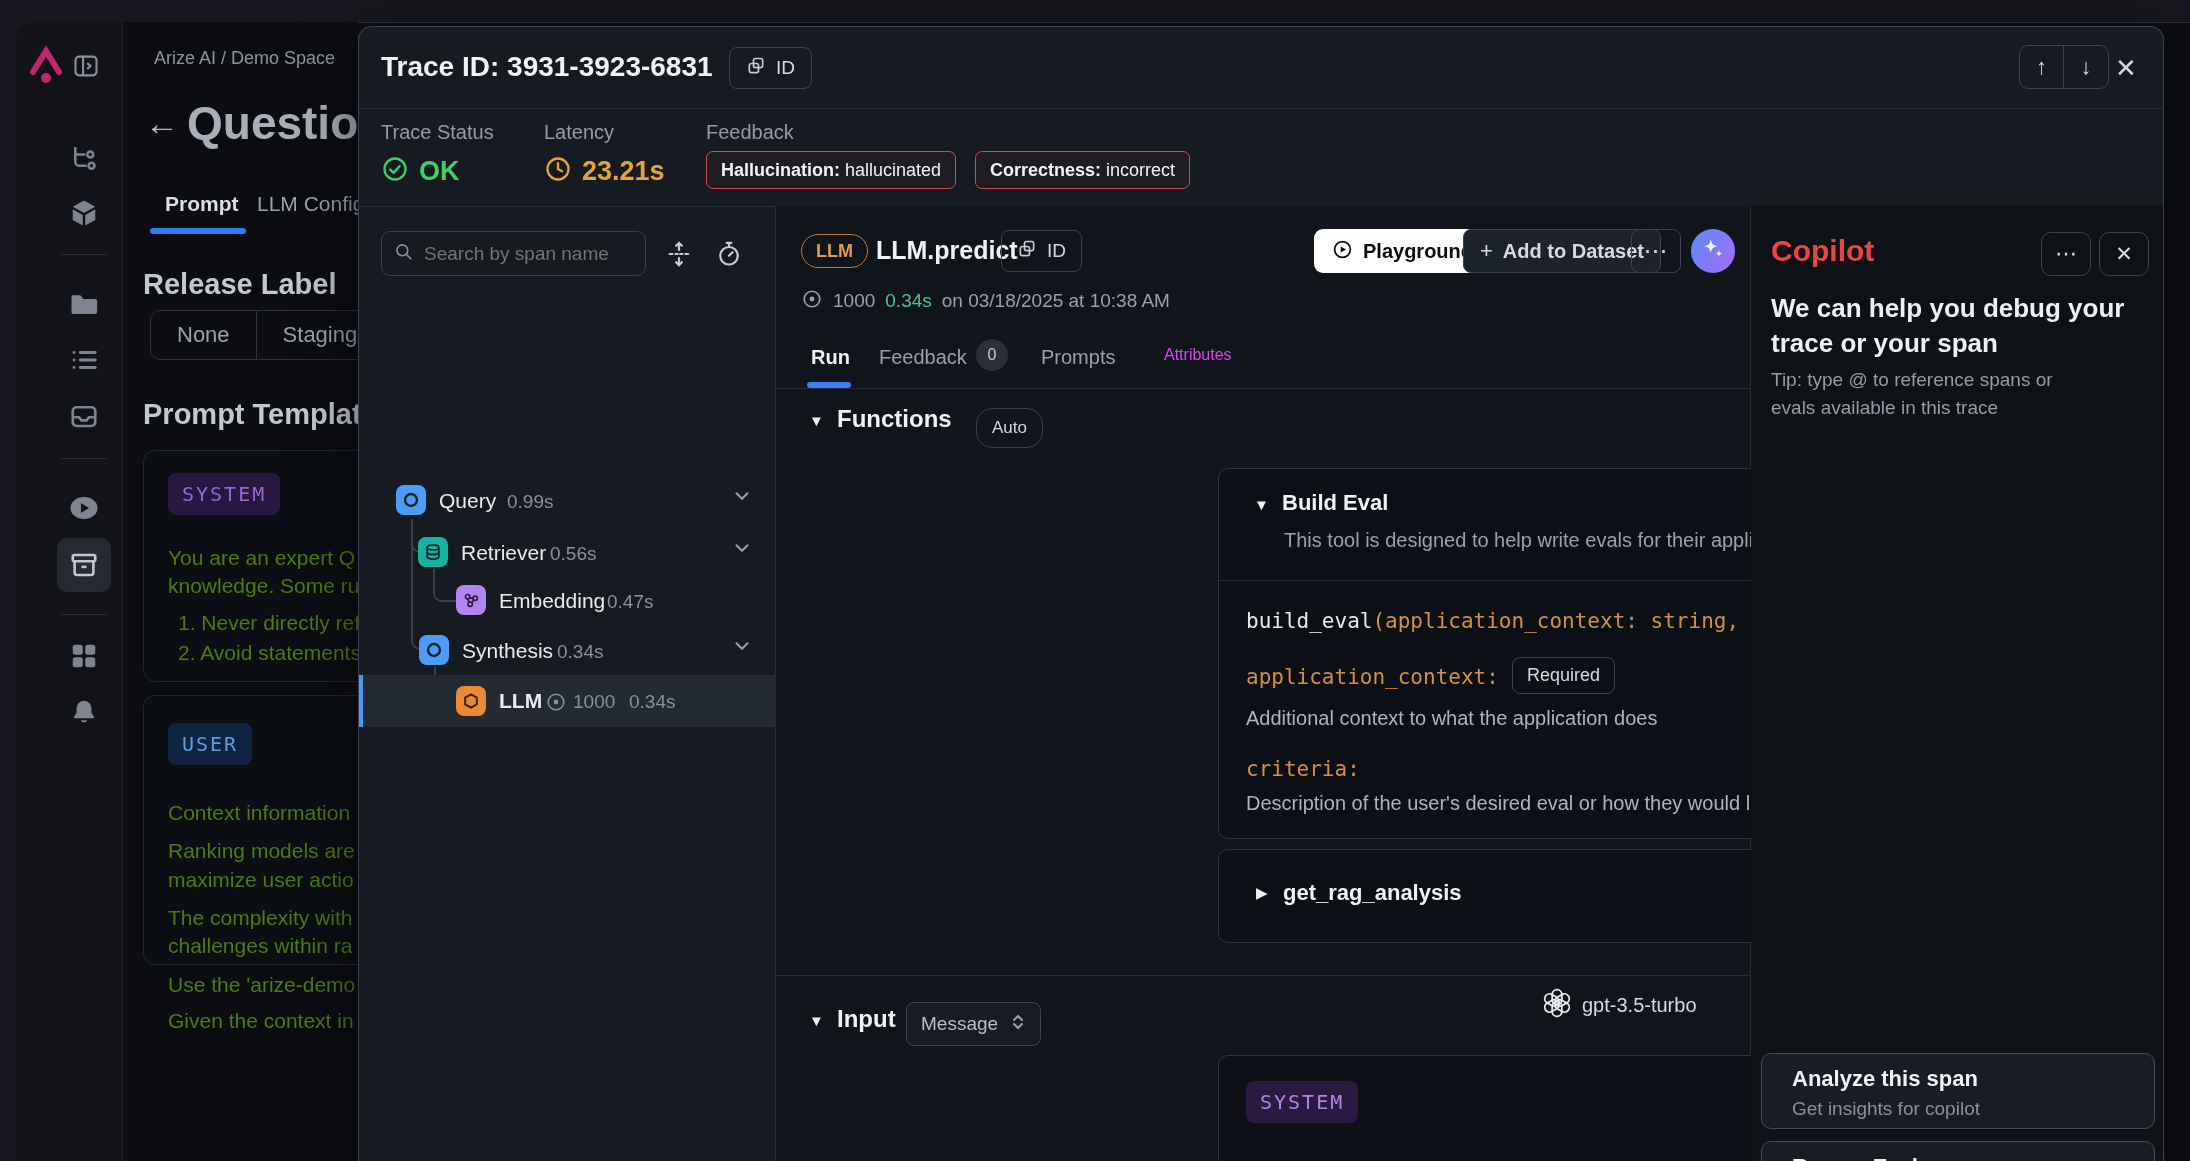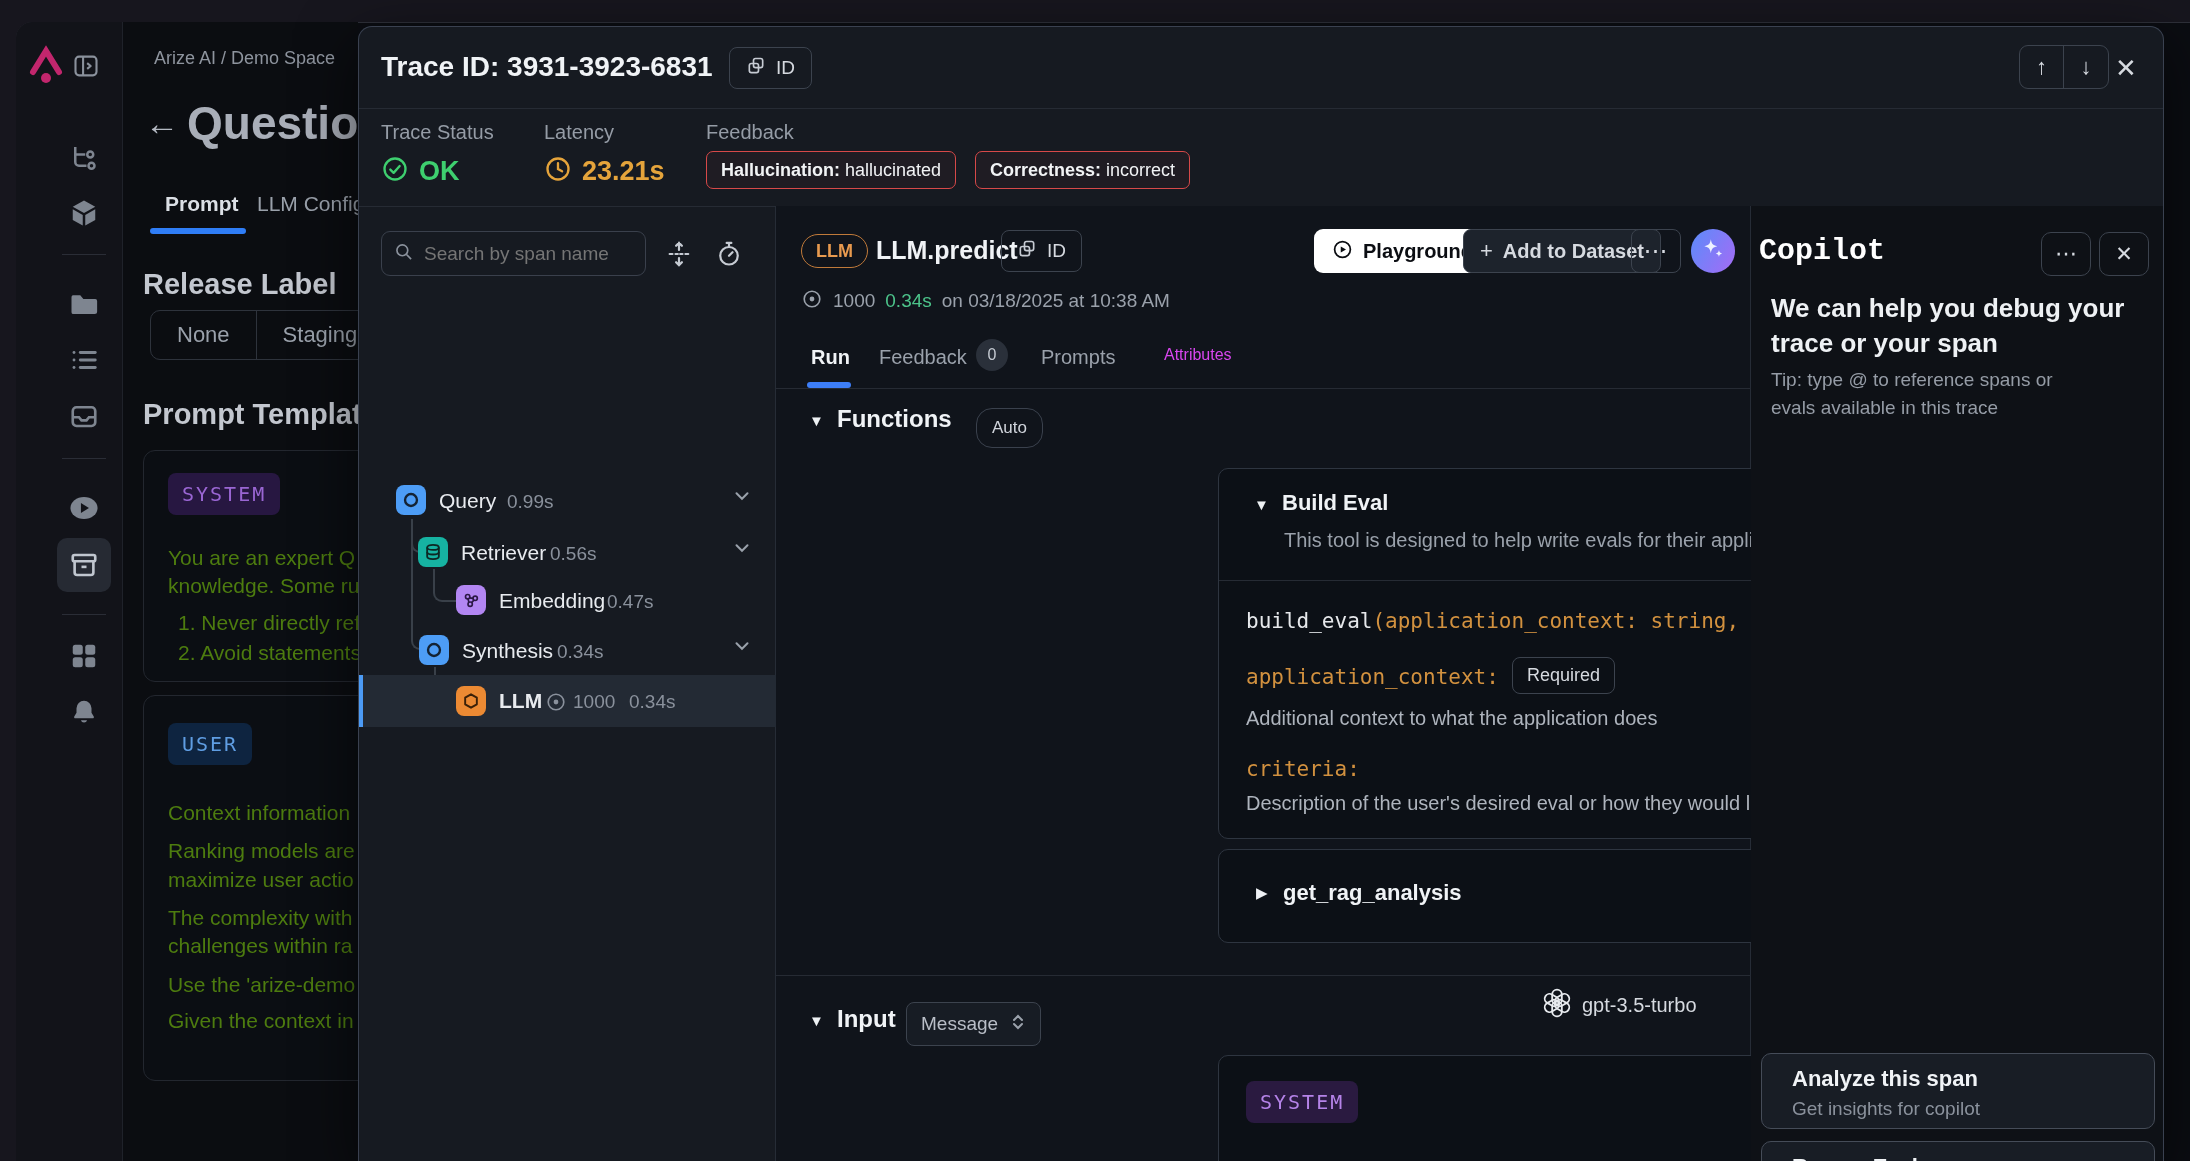--- a/index.html
+++ b/index.html
@@ -170,21 +170,21 @@
     <div class="abs" style="left:20px;top:376px;font-size:29px;font-weight:bold;color:#c3c7cf;white-space:nowrap;">Prompt Template</div>
 
     <div class="bg-card" style="top:428px;height:232px;">
       <div class="role-badge" style="left:24px;top:22px;background:#271741;color:#9a66d3;">SYSTEM</div>
       <div class="bg-line" style="top:95px;">You are an expert Q</div>
       <div class="bg-line" style="top:123px;">knowledge. Some ru</div>
       <div class="bg-line" style="left:34px;top:160px;">1. Never directly ref</div>
       <div class="bg-line" style="left:34px;top:190px;">2. Avoid statements</div>
     </div>
 
-    <div class="bg-card" style="top:673px;height:386px;">
+    <div class="bg-card" style="top:673px;height:270px;">
       <div class="role-badge" style="left:24px;top:27px;background:#0e2440;color:#5f9de2;">USER</div>
       <div class="bg-line" style="top:105px;">Context information</div>
       <div class="bg-line" style="top:143px;">Ranking models are</div>
       <div class="bg-line" style="top:172px;">maximize user actio</div>
       <div class="bg-line" style="top:210px;">The complexity with</div>
       <div class="bg-line" style="top:238px;">challenges within ra</div>
       <div class="bg-line" style="top:277px;">Use the 'arize-demo</div>
       <div class="bg-line" style="top:313px;">Given the context in</div>
     </div>
   </div>
@@ -430,21 +430,21 @@
         <span style="font-size:20px;color:#d6dae0;">gpt-3.5-turbo</span>
       </div>
 
       <div class="card" style="top:849px;height:220px;">
         <div class="role-badge" style="left:27px;top:25px;background:#2a1a40;color:#b583e8;">SYSTEM</div>
 
       </div>
     </div>
 
     <div class="abs" style="left:1392px;top:179px;width:414px;height:956px;background:#0e1116;">
-      <div class="abs" style="left:8px;top:28px;font-size:30px;font-weight:bold;color:#ffffff;font-family:Liberation Mono, monospace;">Copilot</div>
+      <div class="abs" style="left:20px;top:28px;font-size:30px;font-weight:bold;color:#ef4444;">Copilot</div>
       <div class="abs btn" style="left:290px;top:26px;width:50px;height:44px;font-size:22px;border-radius:10px;">⋯</div>
       <div class="abs btn" style="left:348px;top:26px;width:50px;height:44px;font-size:21px;border-radius:10px;">✕</div>
       <div class="abs" style="left:20px;top:85px;width:365px;font-size:26px;font-weight:bold;color:#eef1f4;line-height:1.35;">We can help you debug your trace or your span</div>
       <div class="abs" style="left:20px;top:160px;width:330px;font-size:19px;color:#959ca6;line-height:1.45;">Tip: type @ to reference spans or evals available in this trace</div>
 
       <div class="cop-card" style="left:10px;top:847px;height:76px;">
         <div class="abs" style="left:30px;top:12px;font-size:22px;font-weight:bold;color:#f0f3f6;">Analyze this span</div>
         <div class="abs" style="left:30px;top:44px;font-size:19px;color:#8a919c;">Get insights for copilot</div>
       </div>
       <div class="cop-card" style="left:10px;top:935px;height:70px;">

